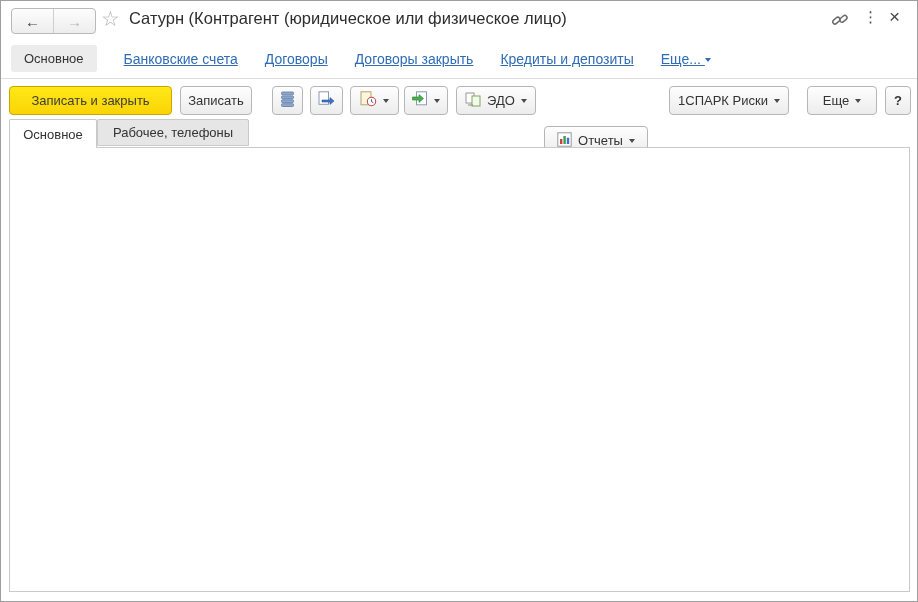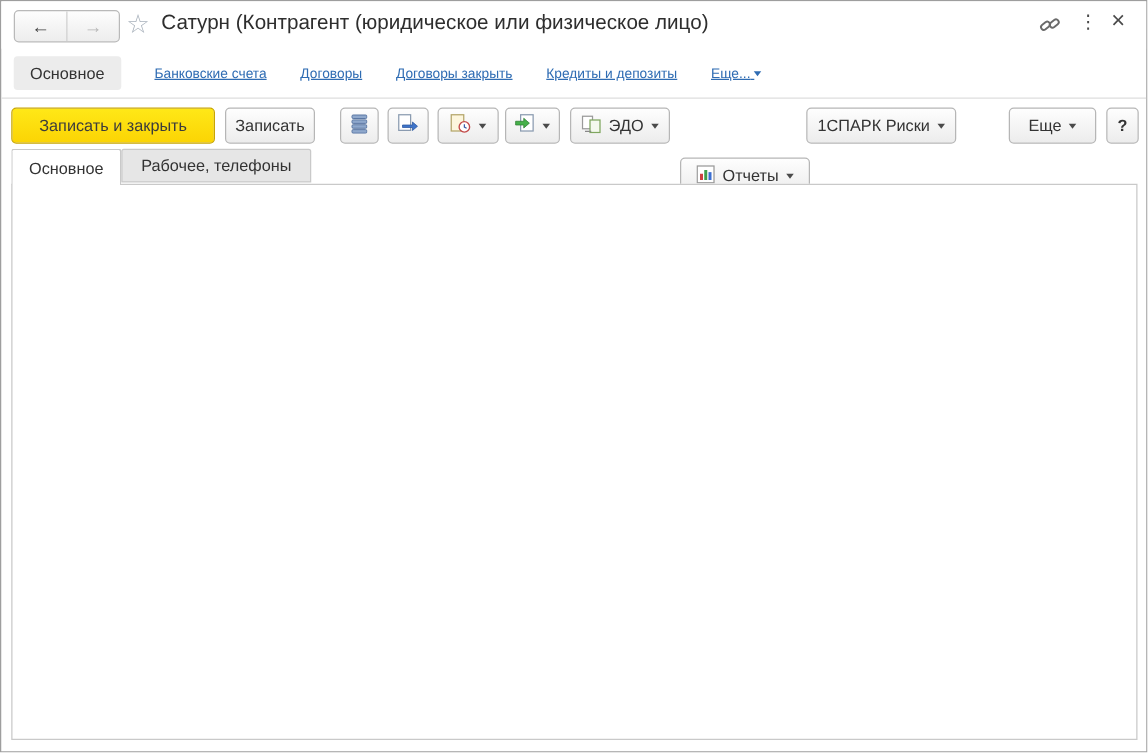--- a/index.html
+++ b/index.html
@@ -12,21 +12,21 @@
   .arrow-back{color:#3e3e3e;}
   .arrow-fwd{color:#b6b6b6;}
   .star{position:absolute;left:100px;top:6px;font-size:21px;color:#a9b2bc;cursor:pointer;}
   .title{position:absolute;left:128px;top:8px;font-size:16.5px;color:#2e2e2e;white-space:nowrap;}
   .tb-icon{position:absolute;top:10px;cursor:pointer;}
   .dots{position:absolute;left:862px;top:7px;font-size:15px;color:#4a4a4a;cursor:pointer;letter-spacing:0;}
   .close{position:absolute;left:888px;top:5px;font-size:19px;color:#4a4a4a;cursor:pointer;}
   
   .navrow{position:absolute;left:0;top:38px;width:100%;height:40px;display:flex;align-items:center;gap:27px;padding-left:10px;box-sizing:border-box;border-bottom:1px solid #dedede;}
   .navpill{background:#ececec;border-radius:3px;padding:6px 13px;font-size:13px;color:#333;cursor:pointer;}
-  .navlink{font-size:11px;color:#2f6cb3;text-decoration:underline;cursor:pointer;white-space:nowrap;}
+  .navlink{font-size:14px;color:#2f6cb3;text-decoration:underline;cursor:pointer;white-space:nowrap;}
   .caret{display:inline-block;width:0;height:0;border-left:3.5px solid transparent;border-right:3.5px solid transparent;border-top:4.5px solid #4a4a4a;vertical-align:middle;}
   .caret-blue{border-top-color:#2f6cb3;}
   
   .btn{position:absolute;top:85px;height:29px;box-sizing:border-box;display:inline-flex;align-items:center;justify-content:center;gap:6px;padding:0 10px;border:1px solid #b6b6b6;border-radius:4px;background:linear-gradient(#fefefe,#ececec);font-size:13px;color:#333;cursor:pointer;white-space:nowrap;}
   .btn-yellow{background:linear-gradient(#ffe817,#fbd404);border-color:#c9a600;font-weight:normal;color:#3c3c3c;}
   
   .tab{position:absolute;box-sizing:border-box;display:flex;align-items:center;justify-content:center;font-size:13px;color:#333;cursor:pointer;}
   .tab-active{left:8px;top:118px;width:88px;height:29px;background:#fff;border:1px solid #c9c9c9;border-bottom:none;border-radius:2px 2px 0 0;z-index:3;}
   .tab-idle{left:96px;top:118px;width:152px;height:27px;background:#e6e6e6;border:1px solid #c9c9c9;border-radius:2px 2px 0 0;z-index:2;}
   .panel{position:absolute;left:8px;top:146px;width:901px;height:445px;box-sizing:border-box;border:1px solid #c9c9c9;background:#fff;z-index:1;}
@@ -135,21 +135,21 @@
     <span><svg width="15" height="15" viewBox="0 0 15 15">
           <rect x="0.8" y="0.8" width="13.4" height="13.4" fill="#fff" stroke="#9a9a9a"></rect>
           <rect x="3" y="7" width="2.4" height="5" fill="#cc4040"></rect>
           <rect x="6.4" y="4" width="2.4" height="8" fill="#3f9e4c"></rect>
           <rect x="9.8" y="5.7" width="2.4" height="6.3" fill="#3b6fd2"></rect>
         </svg></span>
     <span>Отчеты</span>
     <span class="caret"></span>
   </div>
 
-  <div class="btn" style="left:644px;width:120px;">
+  <div class="btn" style="left:668px;width:120px;">
     <span>1СПАРК Риски</span>
     <span class="caret"></span>
   </div>
 
   <div class="btn" style="left:806px;width:70px;padding-left:10px;">
     <span>Еще</span>
     <span class="caret"></span>
   </div>
   <div class="btn" style="left:884px;width:26px;padding:0;font-weight:bold;">?</div>
 

